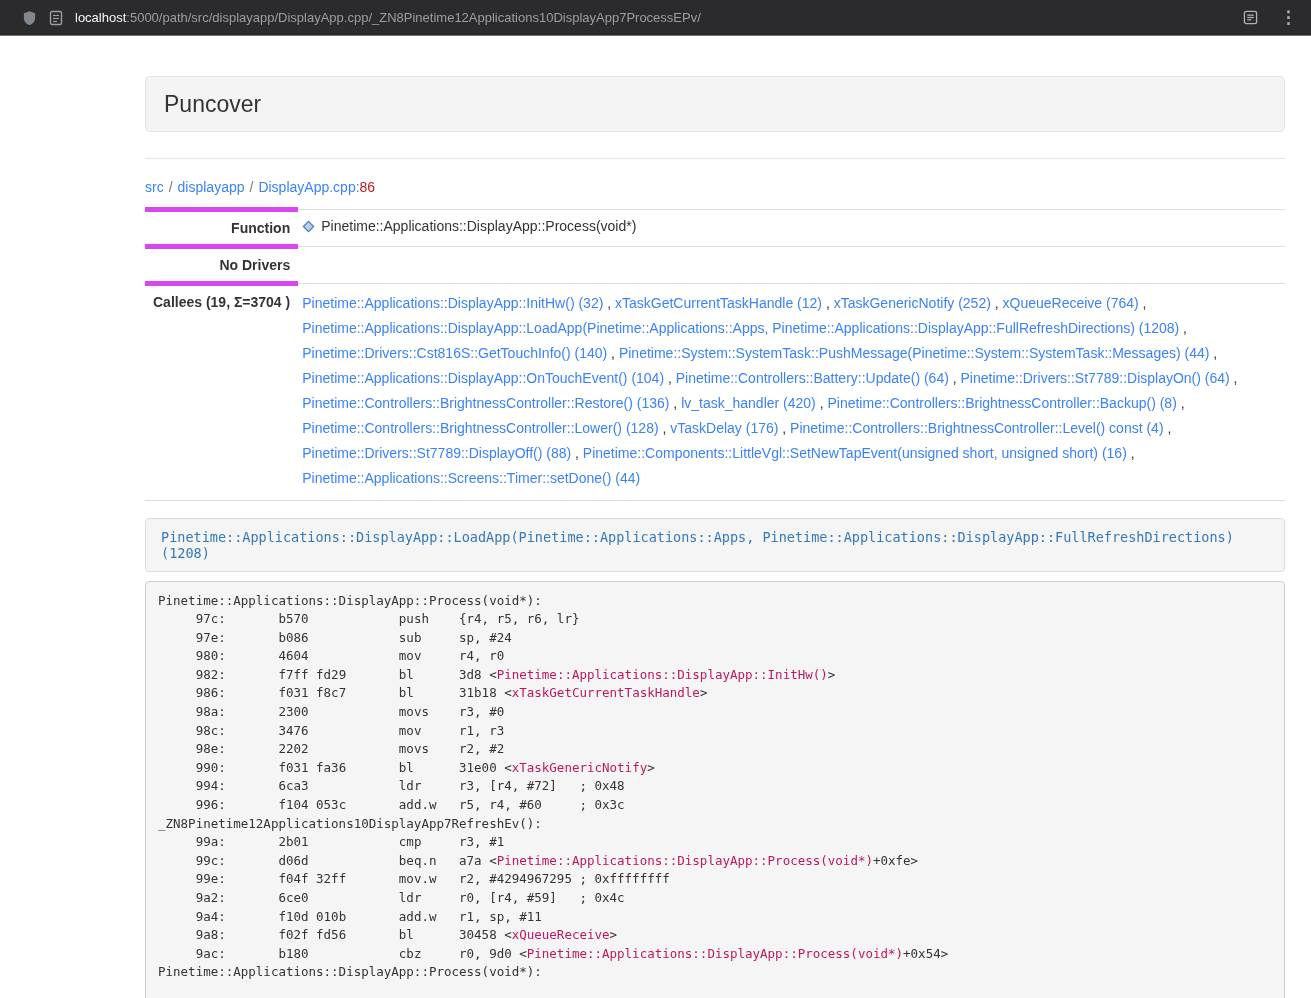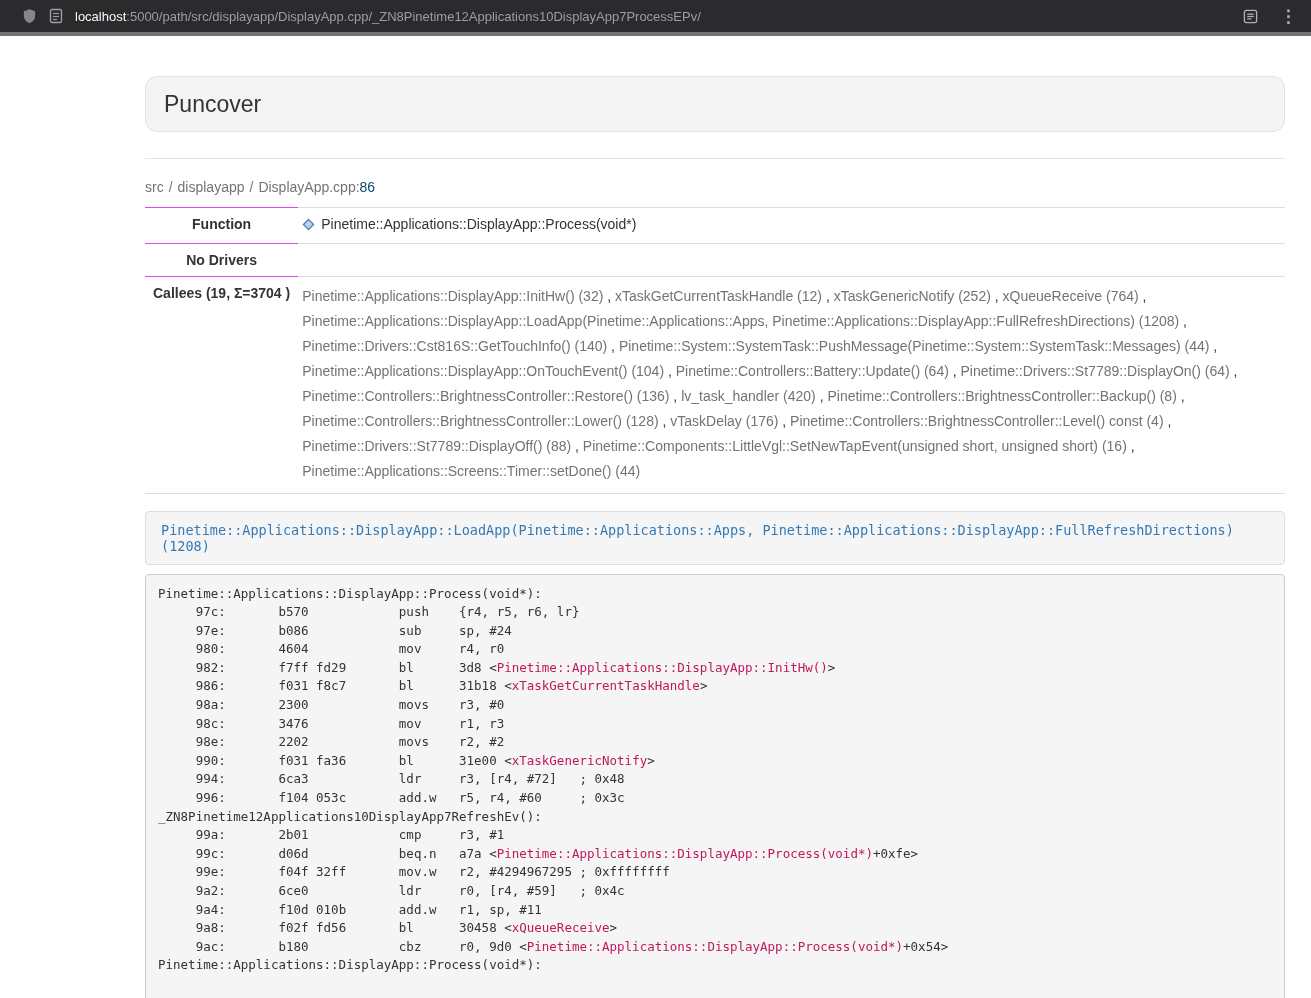--- a/index.html
+++ b/index.html
@@ -5,27 +5,27 @@
   * { box-sizing: border-box; }
   html, body {
     margin: 0; padding: 0;
     width: 1311px; height: 998px;
     overflow: hidden;
     background: #ffffff;
     font-family: "Liberation Sans", sans-serif;
     font-size: 14px;
     color: #333333;
   }
-  a { color: #737373; text-decoration: none; cursor: pointer; }
+  a { color: #3b82f6; text-decoration: none; cursor: pointer; }
 
   
   .browser-bar {
     height: 36px;
     background: #2b2b2e;
-    border-bottom: 4px solid #737373;
+    border-bottom: 1px solid #737373;
     display: flex;
     align-items: center;
     padding: 0 14px 0 22px;
   }
   .bar-icon { display: inline-flex; align-items: center; justify-content: center; margin-right: 12px; }
   .url-text { font-size: 13px; white-space: nowrap; overflow: hidden; }
   .url-host { color: #f9f9fa; }
   .url-rest { color: #9d9da2; }
   .bar-right { margin-left: auto; display: flex; align-items: center; }
   .bar-right .bar-icon { margin-right: 0; margin-left: 22px; }
@@ -33,54 +33,54 @@
 
   
   .container {
     width: 1140px;
     margin-left: 145px;
     margin-top: 40px;
   }
   .jumbotron {
     background: #f4f4f4;
     border: 1px solid #e3e3e3;
-    border-radius: 12px;
+    border-radius: 5px;
     padding: 13px 18px;
   }
   .jumbotron h1 {
     margin: 0;
     font-size: 23px;
     font-weight: normal;
     color: #333;
     line-height: 28px;
   }
   hr.divider {
     border: none;
     border-top: 1px solid #e5e5e5;
     margin: 26px 0 20px 0;
   }
 
   
   .breadcrumb { margin: 0 0 12px 0; font-size: 14px; }
   .breadcrumb .sep { color: #777; margin: 0 5px; }
-  .breadcrumb .line-no { color: #0c4a6e; }
+  .breadcrumb .line-no { color: #b91c1c; }
 
   
   table.info-table {
     width: 100%;
     border-collapse: collapse;
     border-bottom: 1px solid #dddddd;
   }
   table.info-table > tbody > tr > th.row-label {
     width: 150px;
-    text-align: center;
+    text-align: right;
     vertical-align: top;
     font-weight: bold;
     padding: 8px;
-    border-top: 1px solid #d946ef;
+    border-top: 5px solid #d946ef;
     white-space: nowrap;
   }
   table.info-table > tbody > tr > td.row-value {
     vertical-align: top;
     padding: 5px 0 5px 4px;
     border-top: 1px solid #dddddd;
   }
   .fn-name-line { display: flex; align-items: center; padding: 3px 0 6px 0; }
   .fn-icon { display: inline-flex; margin-right: 6px; }
 

